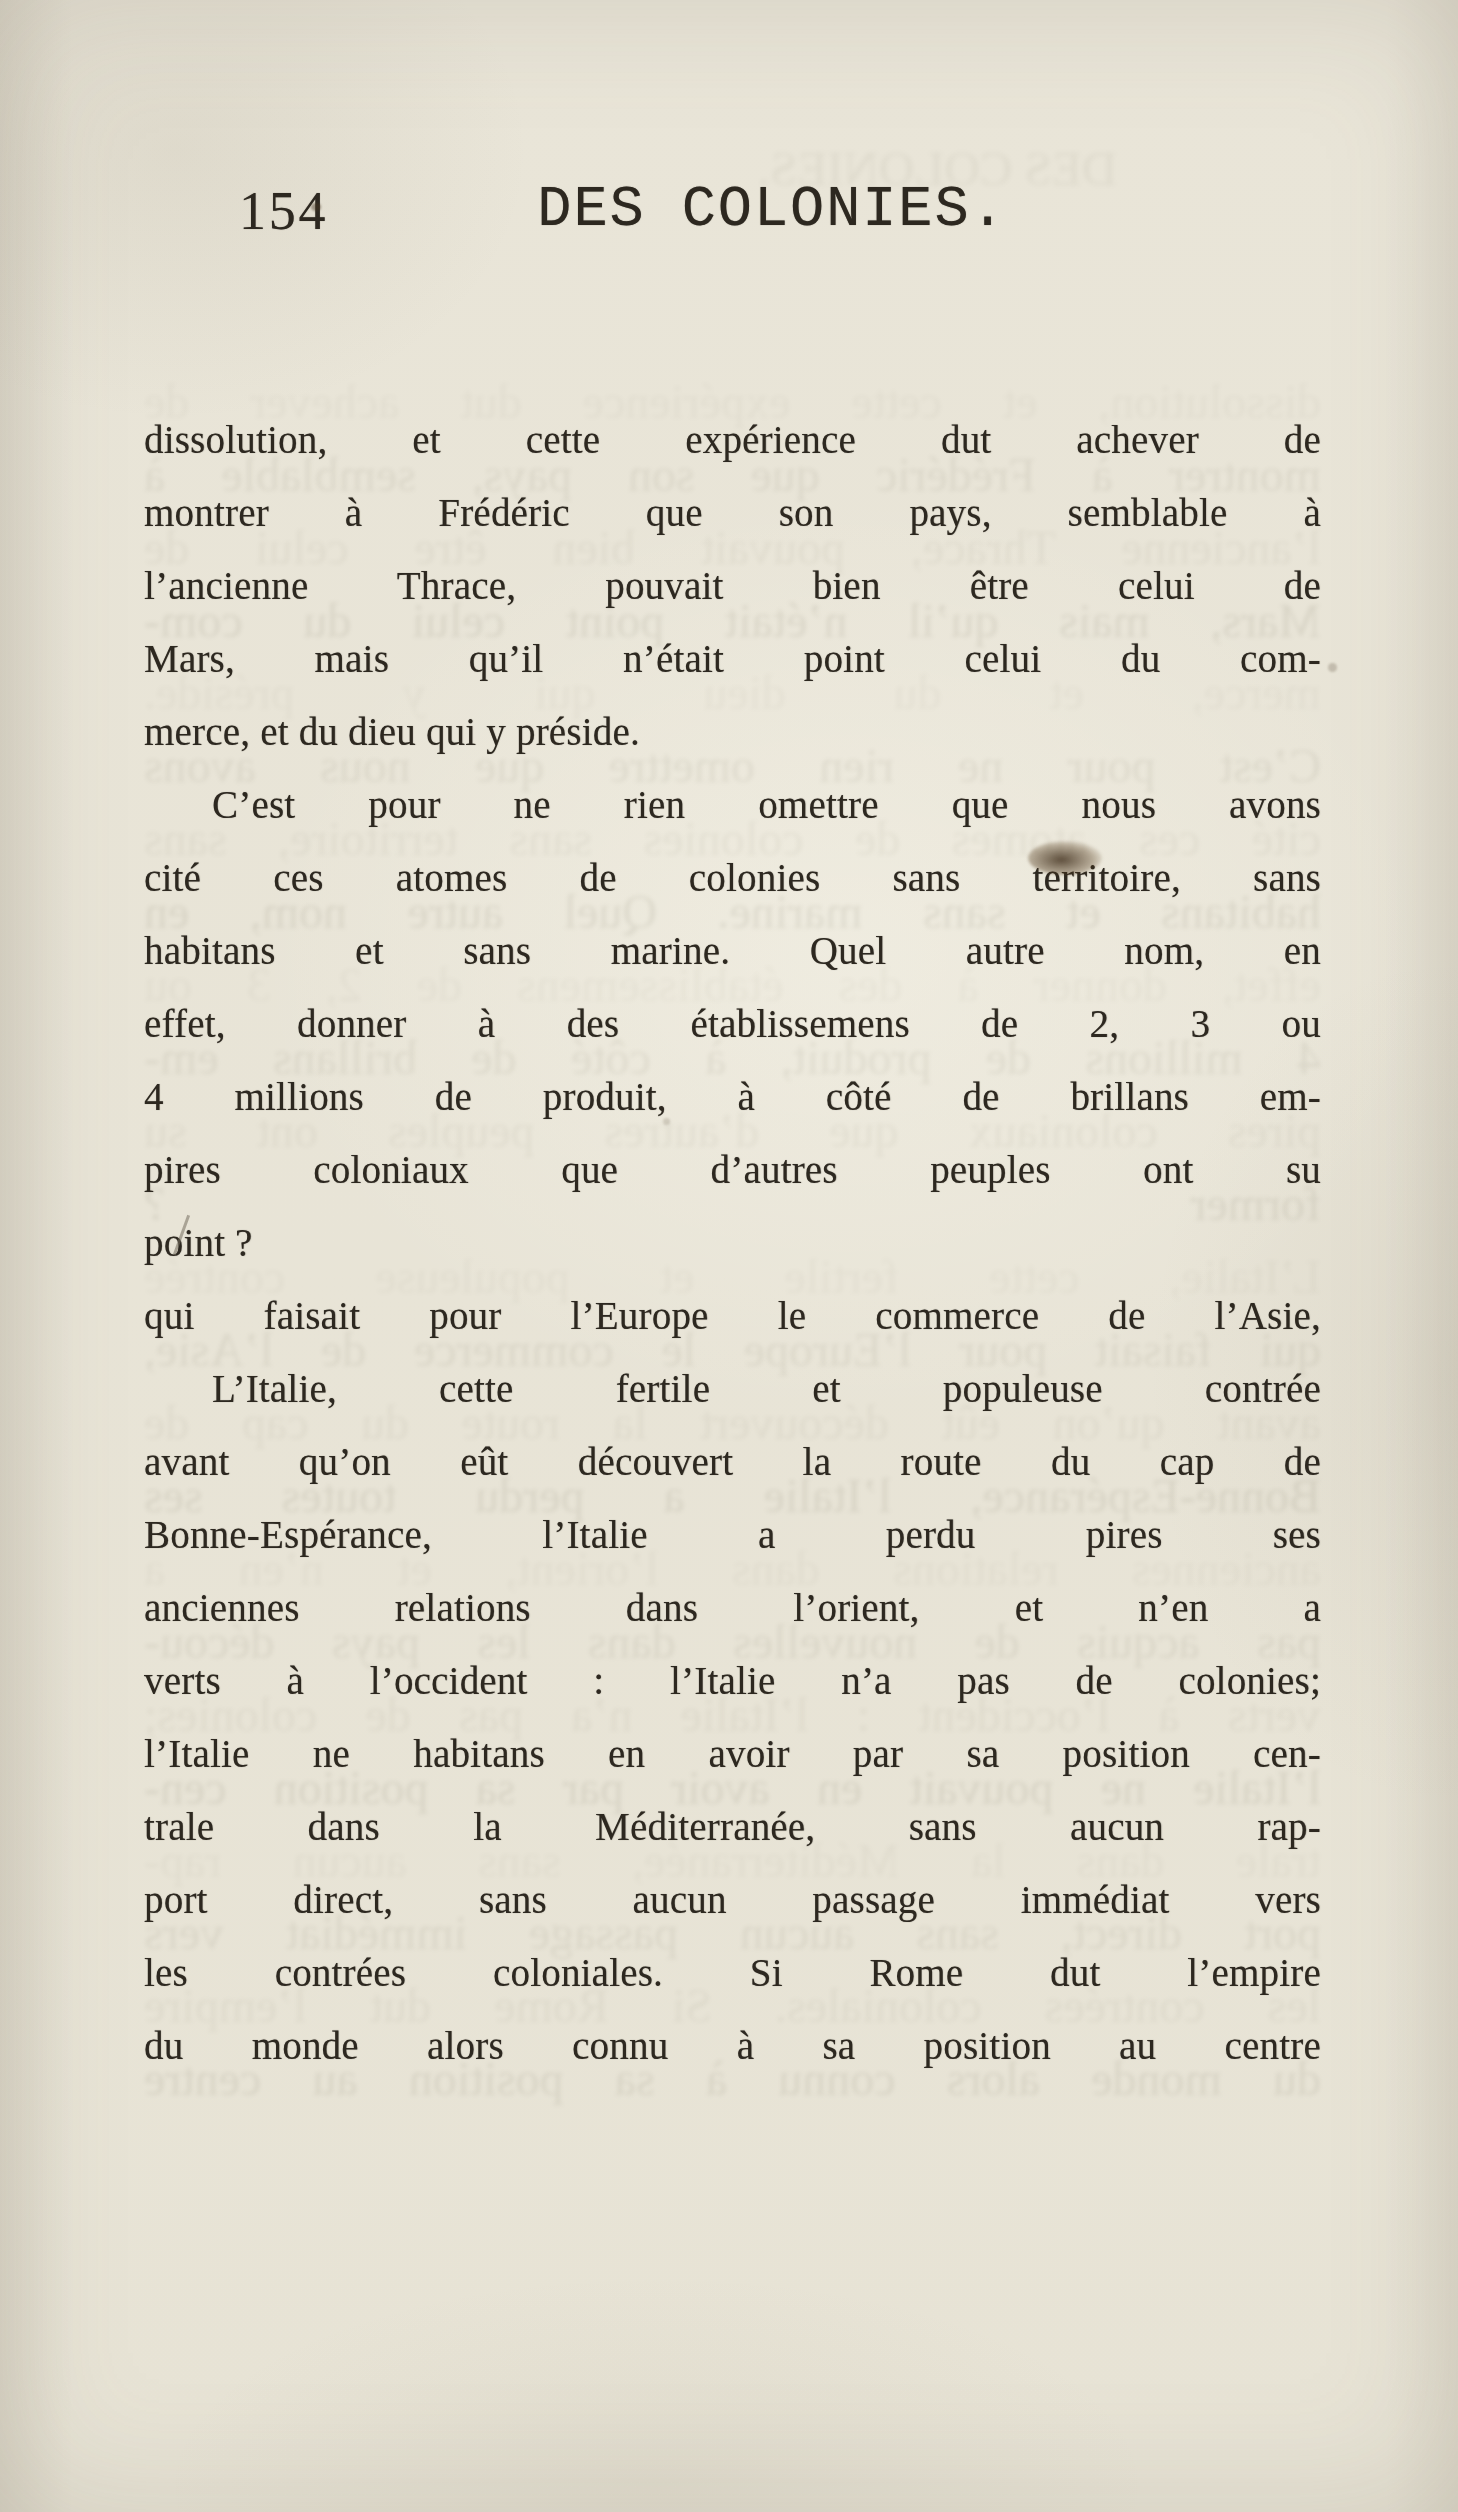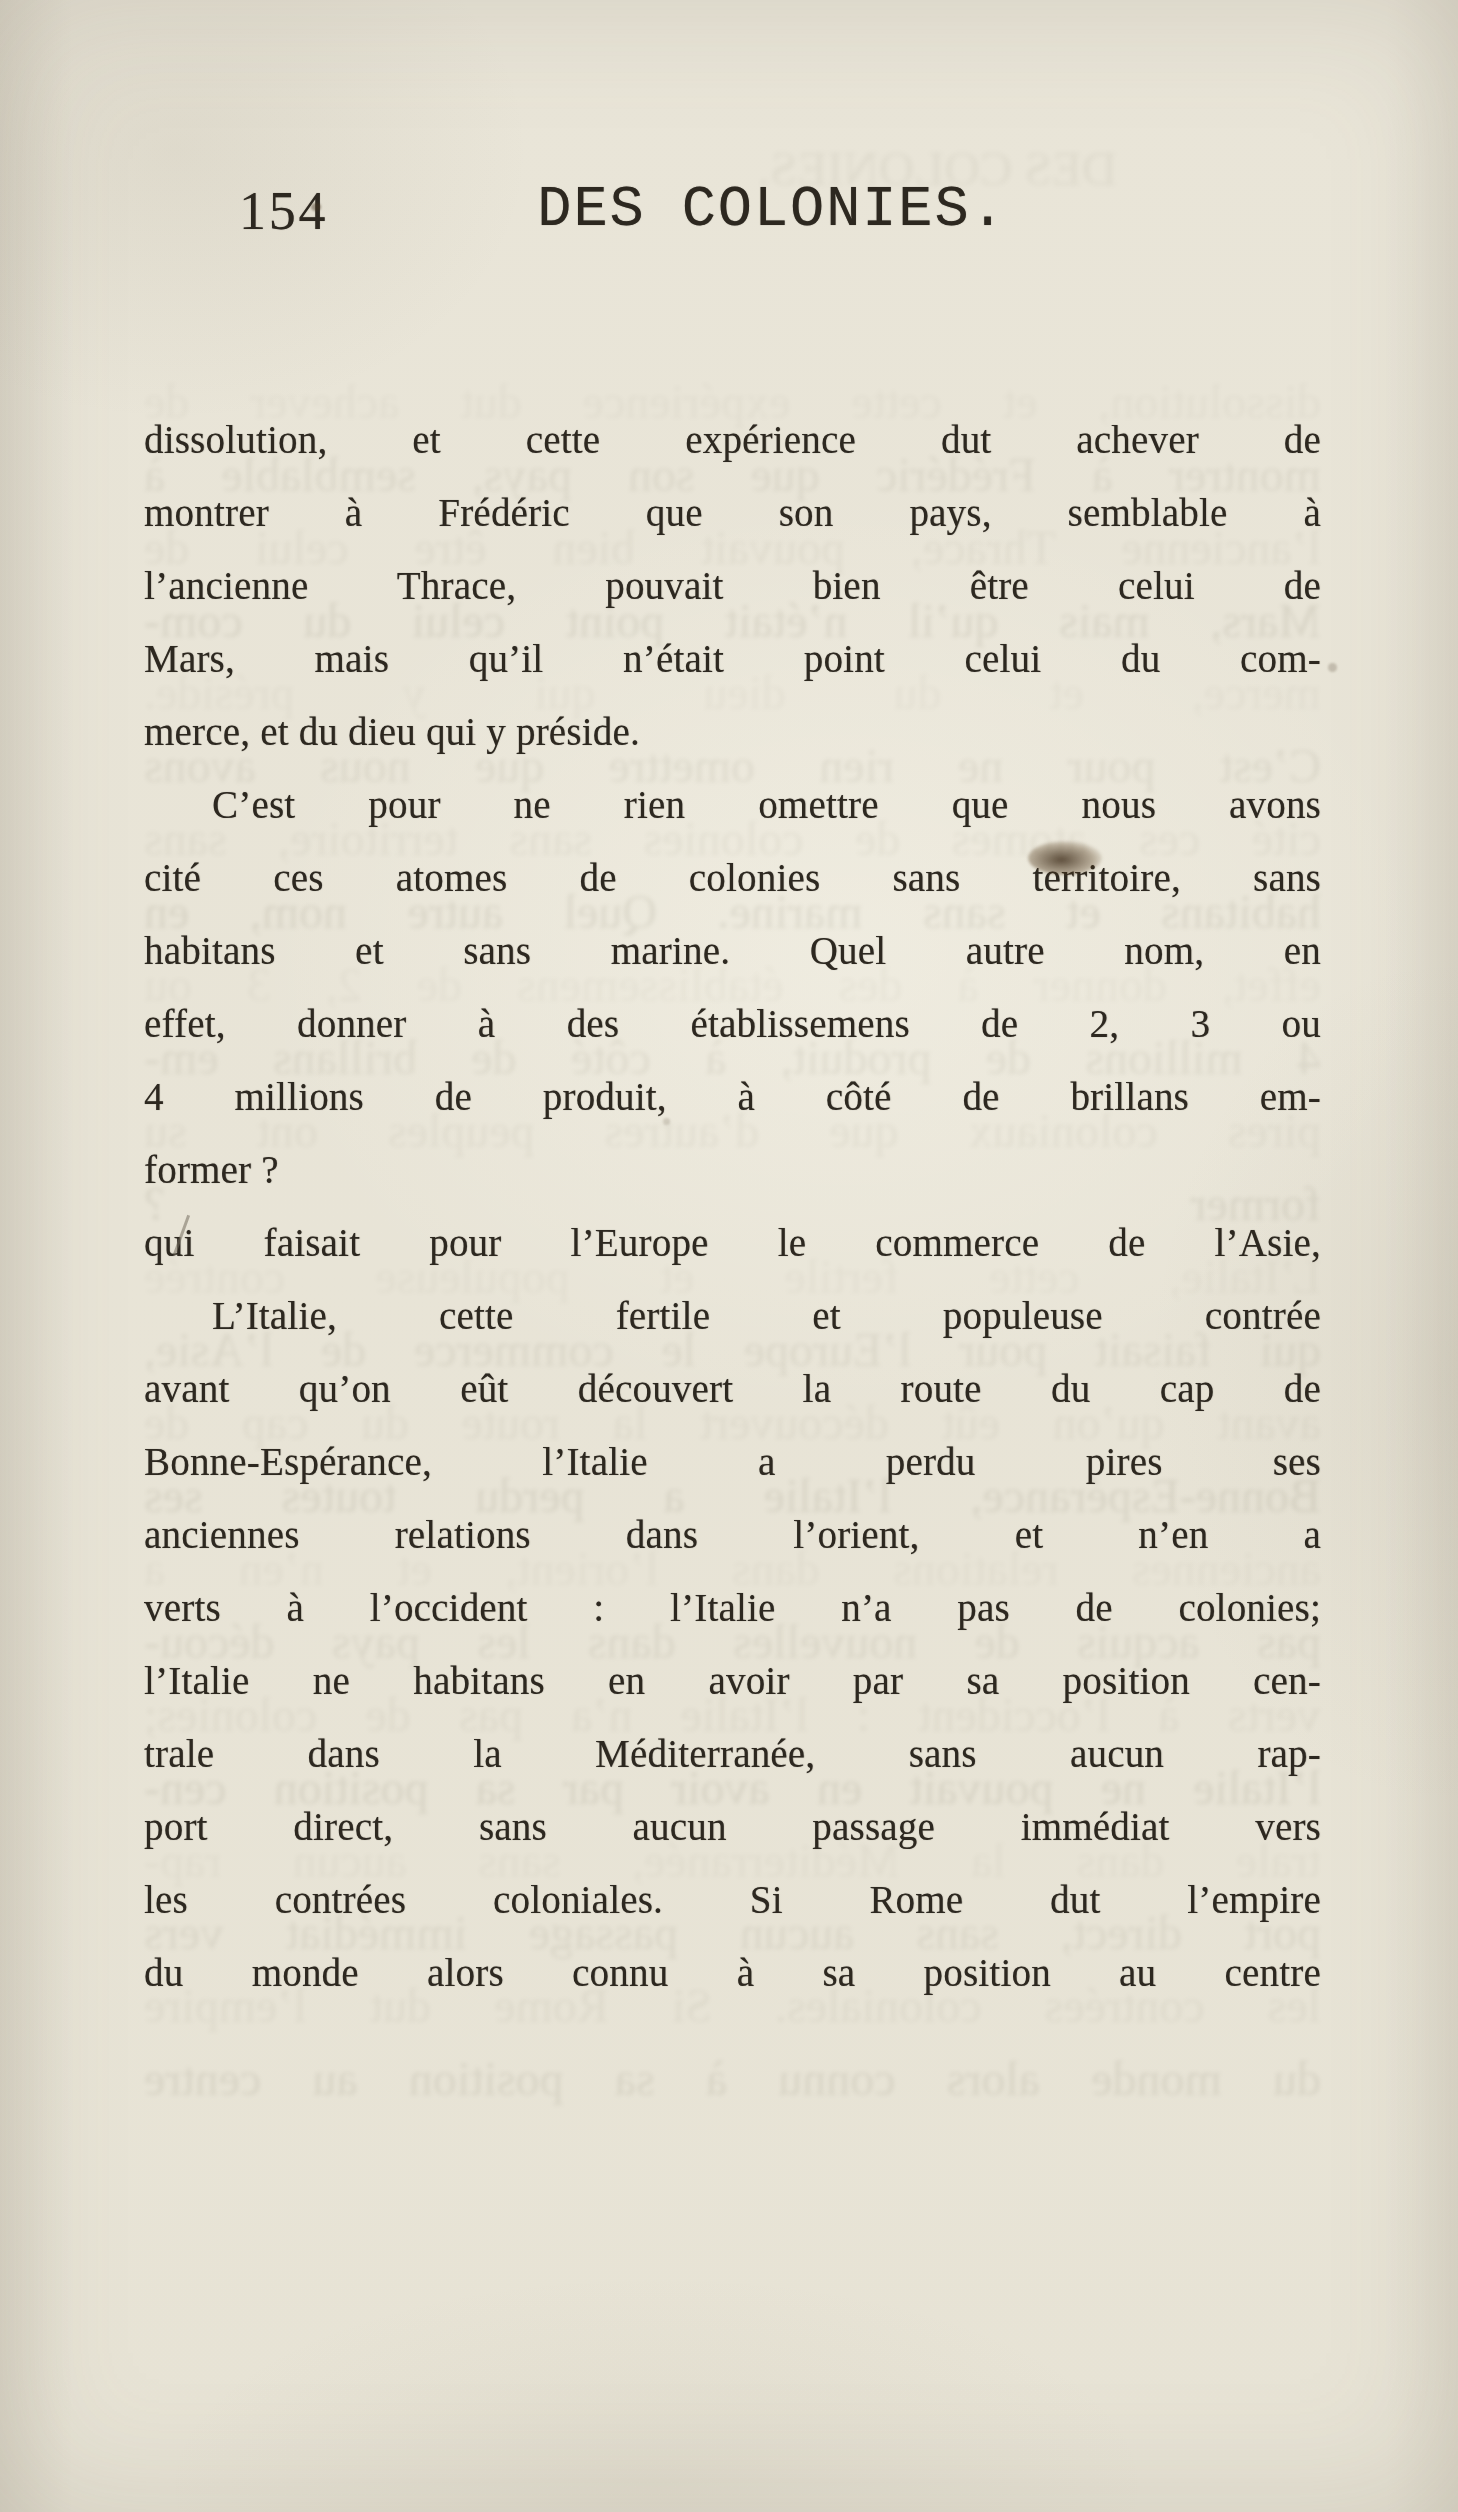--- a/index.html
+++ b/index.html
@@ -125,21 +125,22 @@
       <div class="line">dissolution, et cette expérience dut achever de</div>
       <div class="line">montrer à Frédéric que son pays, semblable à</div>
       <div class="line">l’ancienne Thrace, pouvait bien être celui de</div>
       <div class="line">Mars, mais qu’il n’était point celui du com-</div>
       <div class="line end">merce, et du dieu qui y préside.</div>
       <div class="line indent">C’est pour ne rien omettre que nous avons</div>
       <div class="line">cité ces atomes de colonies sans territoire, sans</div>
       <div class="line">habitans et sans marine. Quel autre nom, en</div>
       <div class="line">effet, donner à des établissemens de 2, 3 ou</div>
       <div class="line">4 millions de produit, à côté de brillans em-</div>
-      <div class="line end">former ?</div>
+      <div class="line">pires coloniaux que d’autres peuples ont su</div>
+      <div class="line end">point ?</div>
       <div class="line">qui faisait pour l’Europe le commerce de l’Asie,</div>
       <div class="line indent">L’Italie, cette fertile et populeuse contrée</div>
       <div class="line">avant qu’on eût découvert la route du cap de</div>
       <div class="line">Bonne-Espérance, l’Italie a perdu pires ses</div>
       <div class="line">anciennes relations dans l’orient, et n’en a</div>
       <div class="line">verts à l’occident : l’Italie n’a pas de colonies;</div>
       <div class="line">l’Italie ne habitans en avoir par sa position cen-</div>
       <div class="line">trale dans la Méditerranée, sans aucun rap-</div>
       <div class="line">port direct, sans aucun passage immédiat vers</div>
       <div class="line">les contrées coloniales. Si Rome dut l’empire</div>

